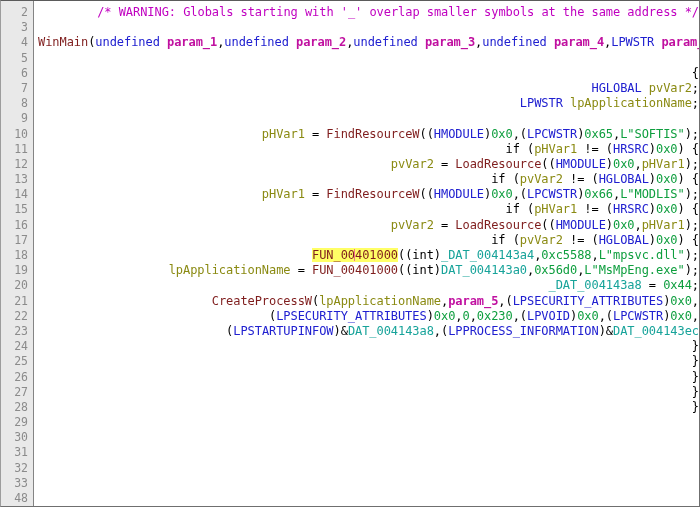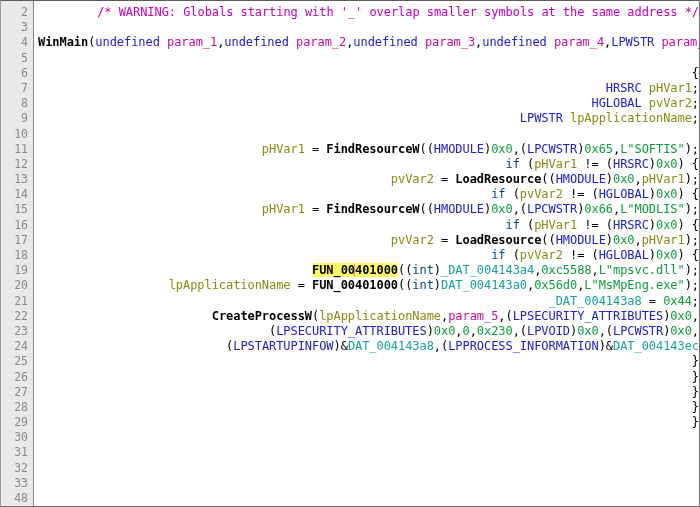--- a/index.html
+++ b/index.html
@@ -52,25 +52,25 @@
     line-height: 15.2px;
     font-size: 12px;
     white-space: pre;
     font-family: "DejaVu Sans Mono", "Liberation Mono", monospace;
     letter-spacing: -0.06px;
     text-align: right;
   }
   
   .t-plain   { color: #000000; }
   .t-comment { color: #c000c0; }
-  .t-kw      { color: #0c4a6e; }
+  .t-kw      { color: #000000; }
   .t-type    { color: #2020d0; }
-  .t-fn      { color: #000000; font-weight: bold; }
+  .t-fn      { color: #7f1d1d; }
   .t-var     { color: #8a8a12; }
-  .t-param   { color: #c010a0; }
+  .t-param   { color: #c010a0; font-weight: bold; }
   .t-str     { color: #0e9e3e; }
   .t-num     { color: #0e9e3e; }
   .t-dat     { color: #17a39a; }
   .t-hl      { background: #ffff66; }
   
   .caret {
     display: inline-block;
     width: 2px;
     height: 12px;
     background: #f0748c;
@@ -118,21 +118,20 @@
       <div class="gline">33</div>
       <div class="gline">48</div>
     </div>
 
   <div id="code">
       <div class="cline"><span class="t-comment">/* WARNING: Globals starting with '_' overlap smaller symbols at the same address */</span></div>
       <div class="cline">&nbsp;</div>
       <div class="cline"><span class="t-fn">WinMain</span><span class="t-plain">(</span><span class="t-type">undefined </span><span class="t-param">param_1</span><span class="t-plain">,</span><span class="t-type">undefined </span><span class="t-param">param_2</span><span class="t-plain">,</span><span class="t-type">undefined </span><span class="t-param">param_3</span><span class="t-plain">,</span><span class="t-type">undefined </span><span class="t-param">param_4</span><span class="t-plain">,</span><span class="t-type">LPWSTR </span><span class="t-param">param_5</span></div>
       <div class="cline">&nbsp;</div>
       <div class="cline"><span class="t-plain">{</span></div>
-      <div class="cline"><span class="t-plain">  </span><span class="t-type">HRSRC</span><span class="t-plain"> </span><span class="t-var">pHVar1</span><span class="t-plain">;</span></div>
       <div class="cline"><span class="t-plain">  </span><span class="t-type">HGLOBAL</span><span class="t-plain"> </span><span class="t-var">pvVar2</span><span class="t-plain">;</span></div>
       <div class="cline"><span class="t-plain">  </span><span class="t-type">LPWSTR</span><span class="t-plain"> </span><span class="t-var">lpApplicationName</span><span class="t-plain">;</span></div>
       <div class="cline">&nbsp;</div>
       <div class="cline"><span class="t-plain">  </span><span class="t-var">pHVar1</span><span class="t-plain"> = </span><span class="t-fn">FindResourceW</span><span class="t-plain">((</span><span class="t-type">HMODULE</span><span class="t-plain">)</span><span class="t-num">0x0</span><span class="t-plain">,(</span><span class="t-type">LPCWSTR</span><span class="t-plain">)</span><span class="t-num">0x65</span><span class="t-plain">,</span><span class="t-str">L"SOFTIS"</span><span class="t-plain">);</span></div>
       <div class="cline"><span class="t-plain">  </span><span class="t-kw">if</span><span class="t-plain"> (</span><span class="t-var">pHVar1</span><span class="t-plain"> != (</span><span class="t-type">HRSRC</span><span class="t-plain">)</span><span class="t-num">0x0</span><span class="t-plain">) {</span></div>
       <div class="cline"><span class="t-plain">    </span><span class="t-var">pvVar2</span><span class="t-plain"> = </span><span class="t-fn">LoadResource</span><span class="t-plain">((</span><span class="t-type">HMODULE</span><span class="t-plain">)</span><span class="t-num">0x0</span><span class="t-plain">,</span><span class="t-var">pHVar1</span><span class="t-plain">);</span></div>
       <div class="cline"><span class="t-plain">    </span><span class="t-kw">if</span><span class="t-plain"> (</span><span class="t-var">pvVar2</span><span class="t-plain"> != (</span><span class="t-type">HGLOBAL</span><span class="t-plain">)</span><span class="t-num">0x0</span><span class="t-plain">) {</span></div>
       <div class="cline"><span class="t-plain">      </span><span class="t-var">pHVar1</span><span class="t-plain"> = </span><span class="t-fn">FindResourceW</span><span class="t-plain">((</span><span class="t-type">HMODULE</span><span class="t-plain">)</span><span class="t-num">0x0</span><span class="t-plain">,(</span><span class="t-type">LPCWSTR</span><span class="t-plain">)</span><span class="t-num">0x66</span><span class="t-plain">,</span><span class="t-str">L"MODLIS"</span><span class="t-plain">);</span></div>
       <div class="cline"><span class="t-plain">      </span><span class="t-kw">if</span><span class="t-plain"> (</span><span class="t-var">pHVar1</span><span class="t-plain"> != (</span><span class="t-type">HRSRC</span><span class="t-plain">)</span><span class="t-num">0x0</span><span class="t-plain">) {</span></div>
       <div class="cline"><span class="t-plain">        </span><span class="t-var">pvVar2</span><span class="t-plain"> = </span><span class="t-fn">LoadResource</span><span class="t-plain">((</span><span class="t-type">HMODULE</span><span class="t-plain">)</span><span class="t-num">0x0</span><span class="t-plain">,</span><span class="t-var">pHVar1</span><span class="t-plain">);</span></div>

